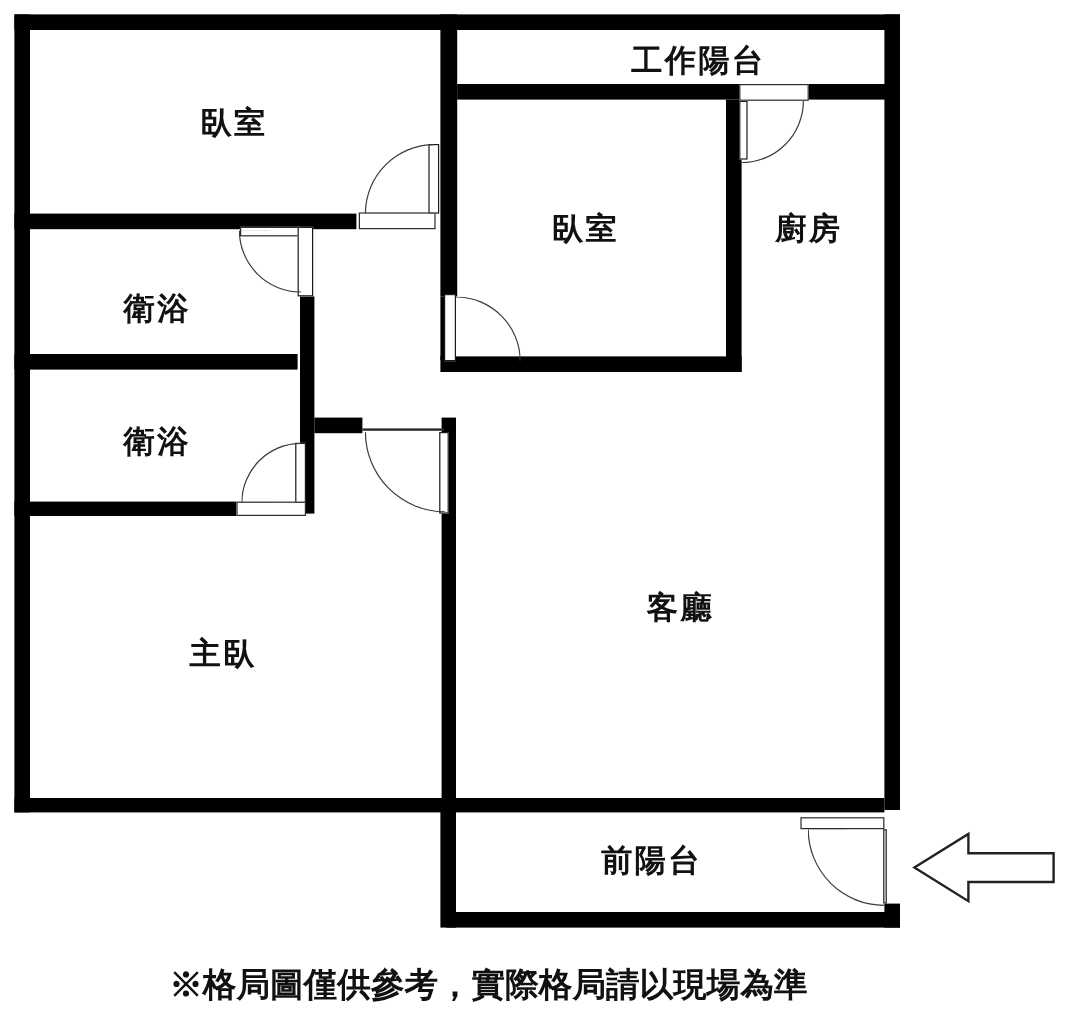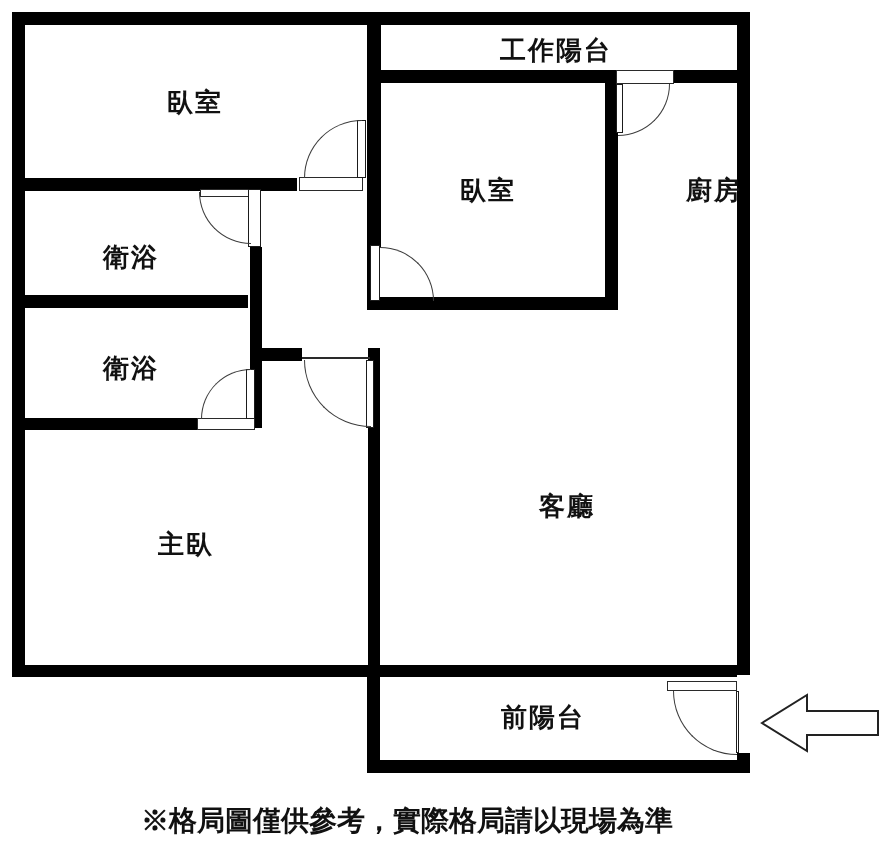--- a/index.html
+++ b/index.html
@@ -75,23 +75,23 @@
 
   <div class="arc tl" style="left:304px;top:120px;width:58px;height:58px"></div>
   <div class="arc bl" style="left:199px;top:192px;width:52px;height:52px"></div>
   <div class="arc tl" style="left:201px;top:369px;width:50px;height:50px"></div>
   <div class="arc bl" style="left:304px;top:360px;width:67px;height:67px"></div>
   <div class="arc tr" style="left:380px;top:247px;width:54px;height:54px"></div>
   <div class="arc br" style="left:618px;top:84px;width:52px;height:52px"></div>
   <div class="arc bl" style="left:673px;top:691px;width:64px;height:64px"></div>
 
   <div class="lbl" style="left:195px;top:102px">臥室</div>
-  <div class="lbl" style="left:556px;top:50px">工作陽台</div>
+  <div class="lbl" style="left:582px;top:50px">工作陽台</div>
   <div class="lbl" style="left:488px;top:190px">臥室</div>
-  <div class="lbl" style="left:714px;top:190px">廚房</div>
+  <div class="lbl" style="left:674px;top:190px">廚房</div>
   <div class="lbl" style="left:131px;top:257px">衛浴</div>
   <div class="lbl" style="left:131px;top:368px">衛浴</div>
   <div class="lbl" style="left:186px;top:544px">主臥</div>
   <div class="lbl" style="left:567px;top:506px">客廳</div>
   <div class="lbl" style="left:543px;top:717px">前陽台</div>
 
   <div style="position:absolute;left:758px;top:691px;width:124px;height:64px">
     <svg width="124" height="64" viewBox="0 0 124 64">
       <polygon points="4,32 49,4 49,20 120,20 120,44 49,44 49,60" fill="#ffffff" stroke="#222222" stroke-width="2" stroke-linejoin="miter"></polygon>
     </svg>

